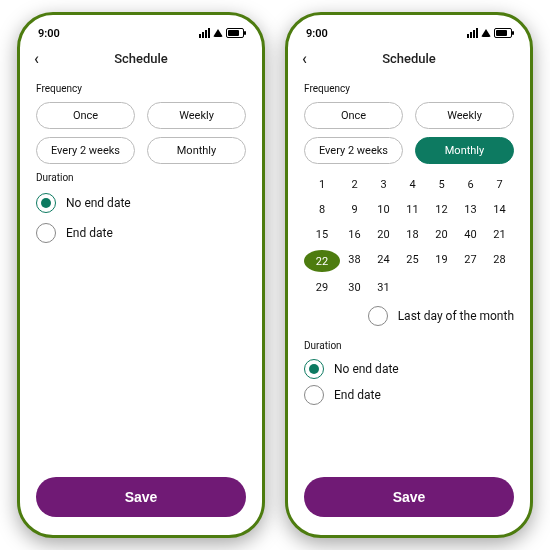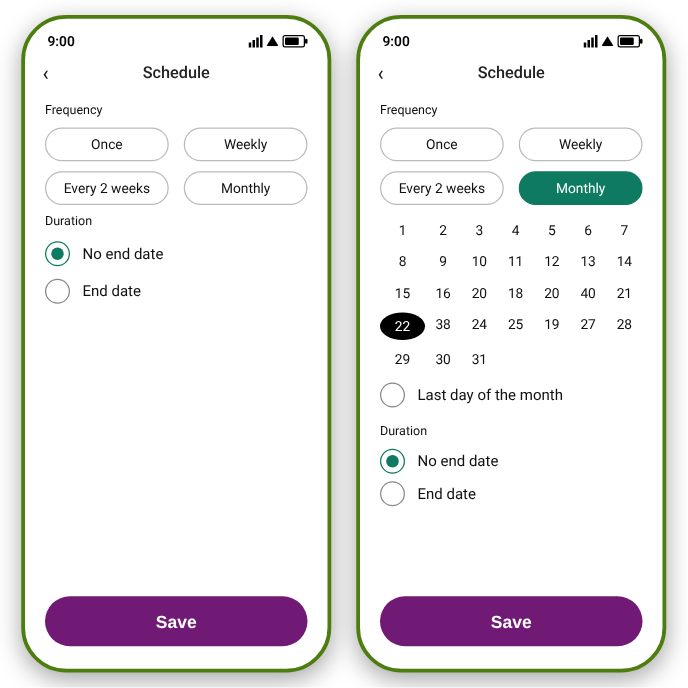--- a/index.html
+++ b/index.html
@@ -78,21 +78,21 @@
     width:18px;height:18px;border-radius:50%;border:1.5px solid #888;display:flex;align-items:center;justify-content:center;cursor:pointer;flex-shrink:0;
   }
   .radio.sel { border-color:#0d7a61; }
   .radio.sel .dot { width:10px;height:10px;border-radius:50%;background:#0d7a61; }
   .cal {
     display:grid; grid-template-columns: repeat(7, 1fr); gap:0px; text-align:center;
     font-size:11px; margin-bottom:6px;
   }
   .cal div { padding:6px 0; }
   .cal .sel-day {
-    background:#000000; color:#fff; border-radius:50%; width:36px; height:22px;
+    background:#4d7c0f; color:#fff; border-radius:50%; width:36px; height:22px;
     display:flex;align-items:center;justify-content:center; margin:0 auto; padding:0;
   }
   .summary { font-size:9.5px; color:#333; margin-top:2px; }
   .footer {
     padding: 10px 16px 18px 16px;
   }
   .save-btn {
     background:#701a75; color:#fff; border:none; border-radius:24px;
     width:100%; padding:12px 0; font-size:14px; font-weight:600; cursor:pointer;
   }
@@ -205,21 +205,21 @@
         <div>38</div>
         <div>24</div>
         <div>25</div>
         <div>19</div>
         <div>27</div>
         <div>28</div>
         <div>29</div>
         <div>30</div>
         <div>31</div>
       </div>
-    <div class="radio-row" style="margin:4px 0 14px 0;">
+    <div class="radio-row" style="margin:4px 0 14px 0;justify-content:flex-end;">
       <span class="radio"></span>
       <span>Last day of the month</span>
     </div>
     <div class="section-title">Duration</div>
     <div class="radio-row" style="margin:6px 0;">
       <span class="radio sel">
           <span class="dot"></span>
         </span>
       <span>No end date</span>
     </div>

